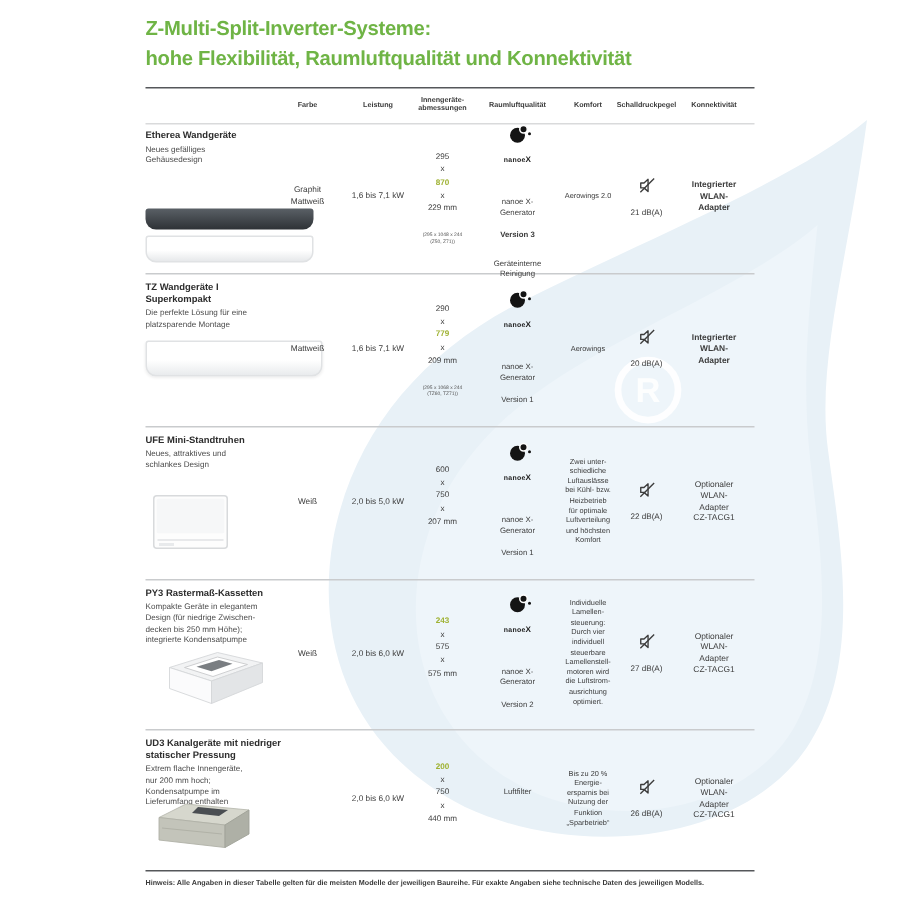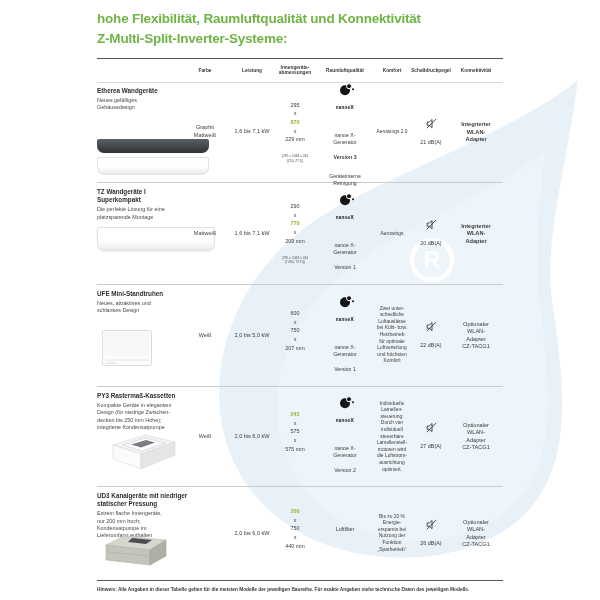--- a/index.html
+++ b/index.html
@@ -84,22 +84,22 @@
 
 <svg id="watermark" width="600" height="600" viewBox="0 0 600 600">
   <path d="M578,80 C530,120 430,160 350,200 C280,235 235,290 222,360 C210,430 235,500 310,538 C390,575 500,560 540,495 C575,440 560,360 552,300 C544,240 566,170 578,80 Z" fill="#e8f1f7"></path>
   <path d="M545,150 C505,185 430,215 375,250 C320,285 285,330 278,390 C272,450 300,505 360,530 C425,555 505,535 532,480 C558,430 546,360 540,305 C534,250 540,200 545,150 Z" fill="#eef5fa"></path>
   <circle cx="432" cy="260" r="20" fill="none" stroke="#ffffff" stroke-width="4.5" opacity="0.9"></circle>
   <text x="432" y="268" text-anchor="middle" font-size="23" font-weight="bold" fill="#ffffff" opacity="0.9" font-family="Liberation Sans, sans-serif" id="wm-letter">R</text>
 </svg>
 
 <div id="page">
   <div class="title">
+    <div>Z-Multi-Split-Inverter-Systeme:</div>
     <div>hohe Flexibilität, Raumluftqualität und Konnektivität</div>
-    <div>Z-Multi-Split-Inverter-Systeme:</div>
   </div>
 
   <div id="thead">
     <div class="hc col1">Farbe</div>
     <div class="hc col2">Leistung</div>
     <div class="hc col3">Innengeräte-
 abmessungen</div>
     <div class="hc col4">Raumluftqualität</div>
     <div class="hc col5">Komfort</div>
     <div class="hc col6">Schalldruckpegel</div>

